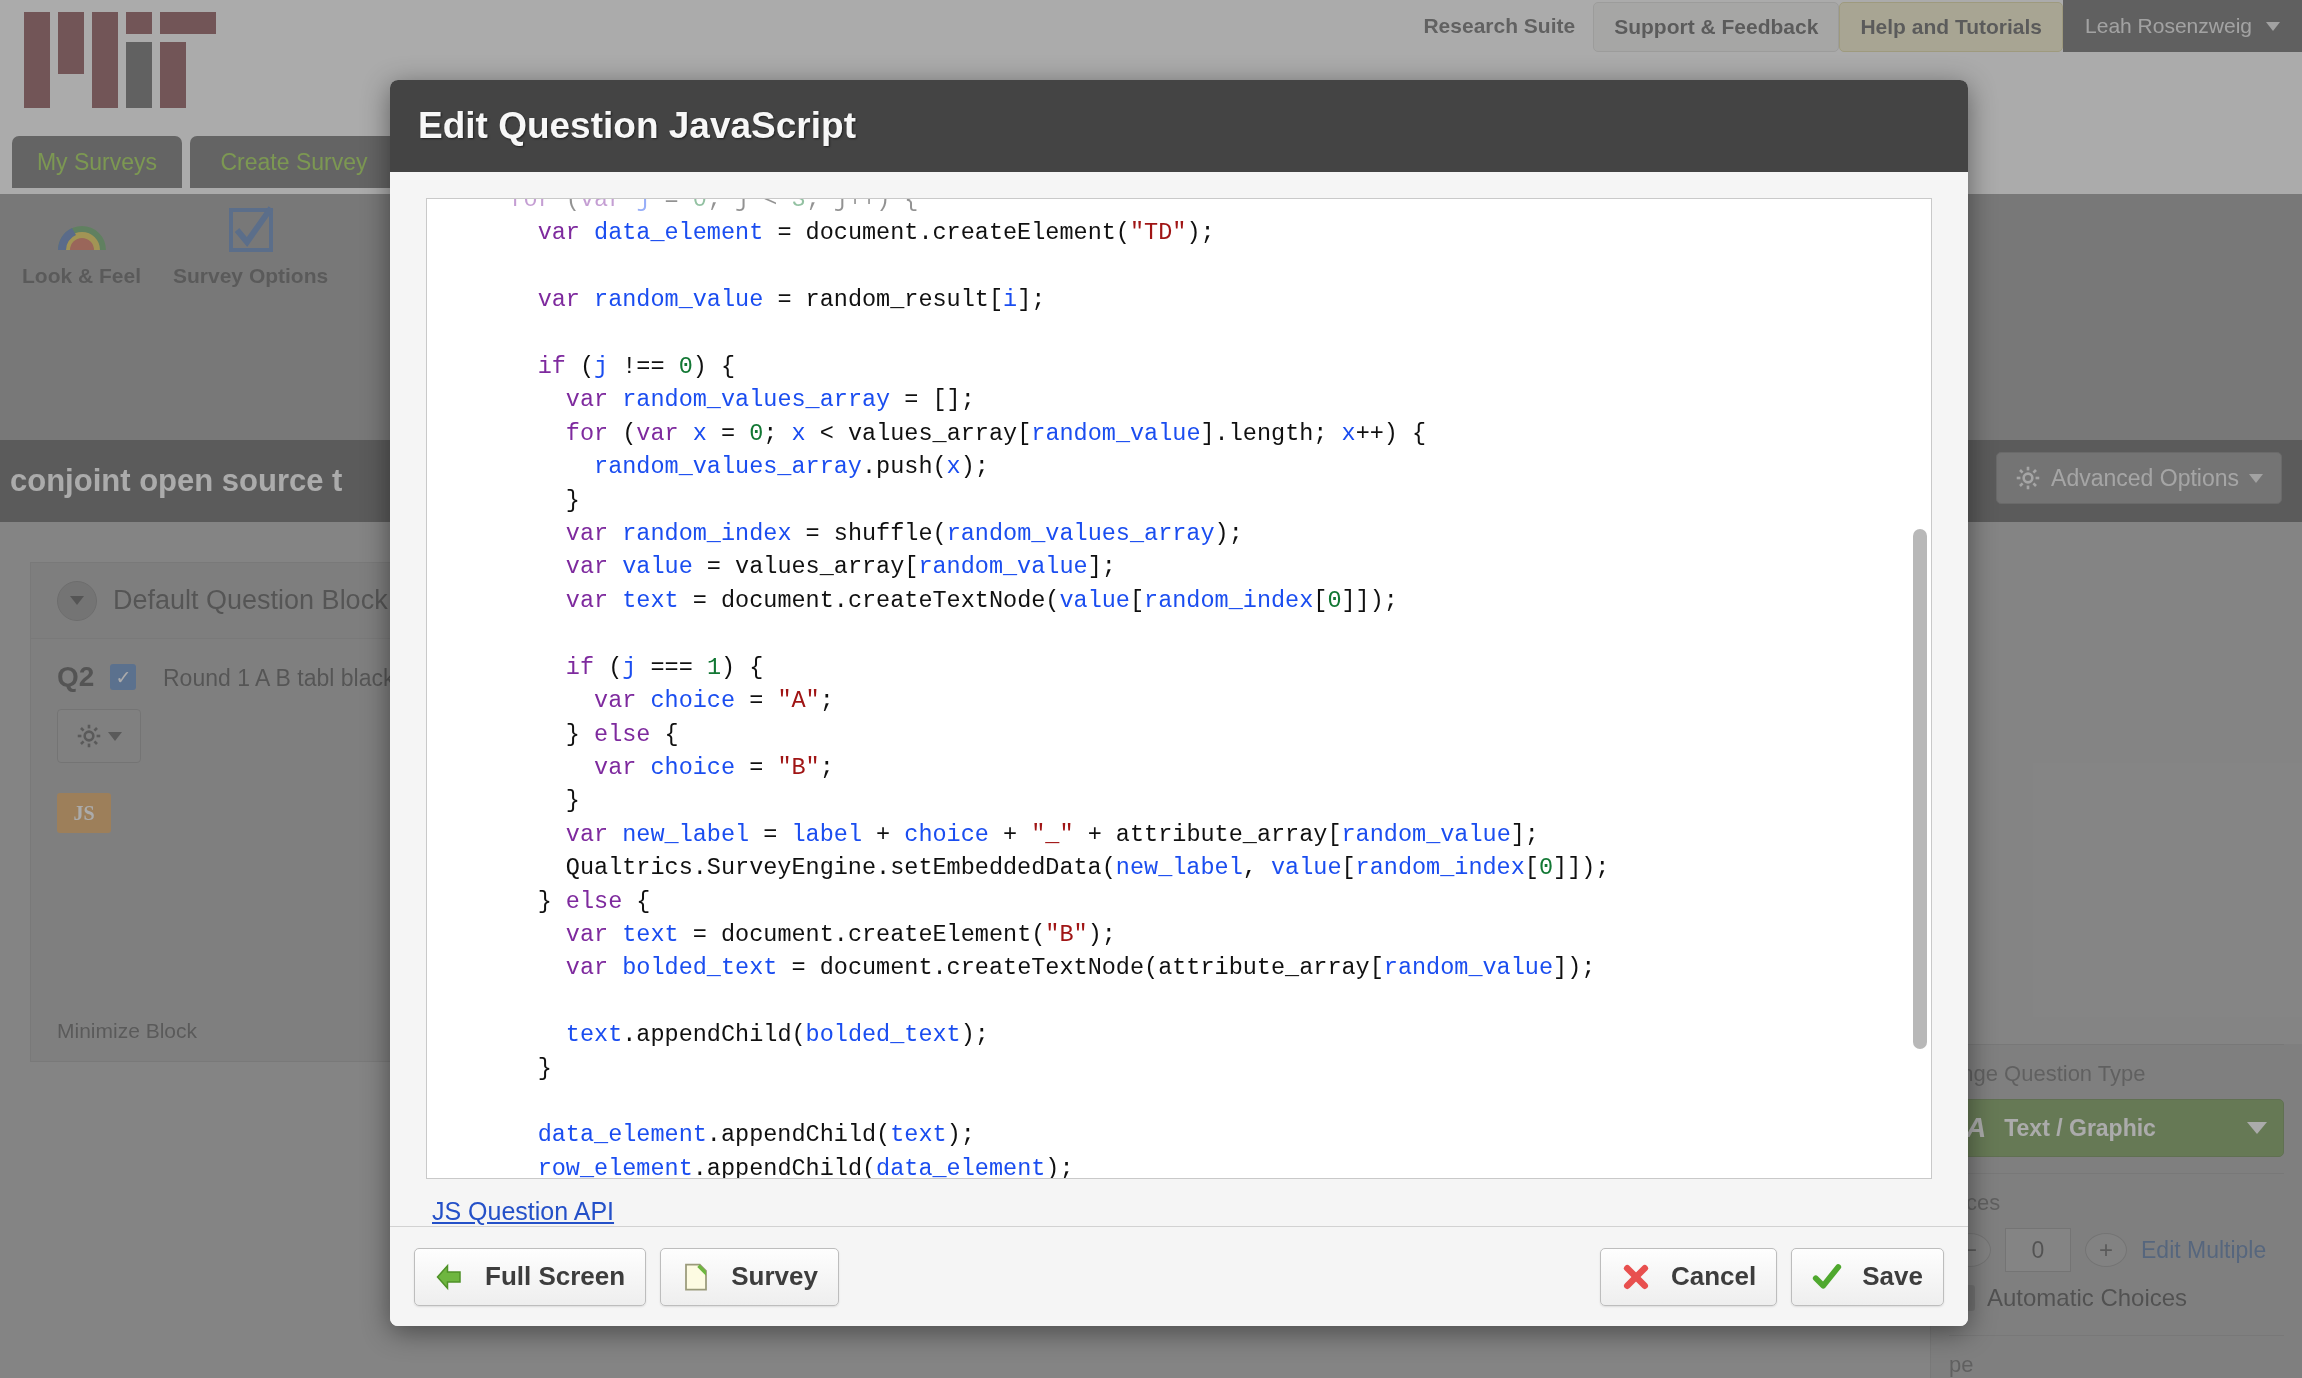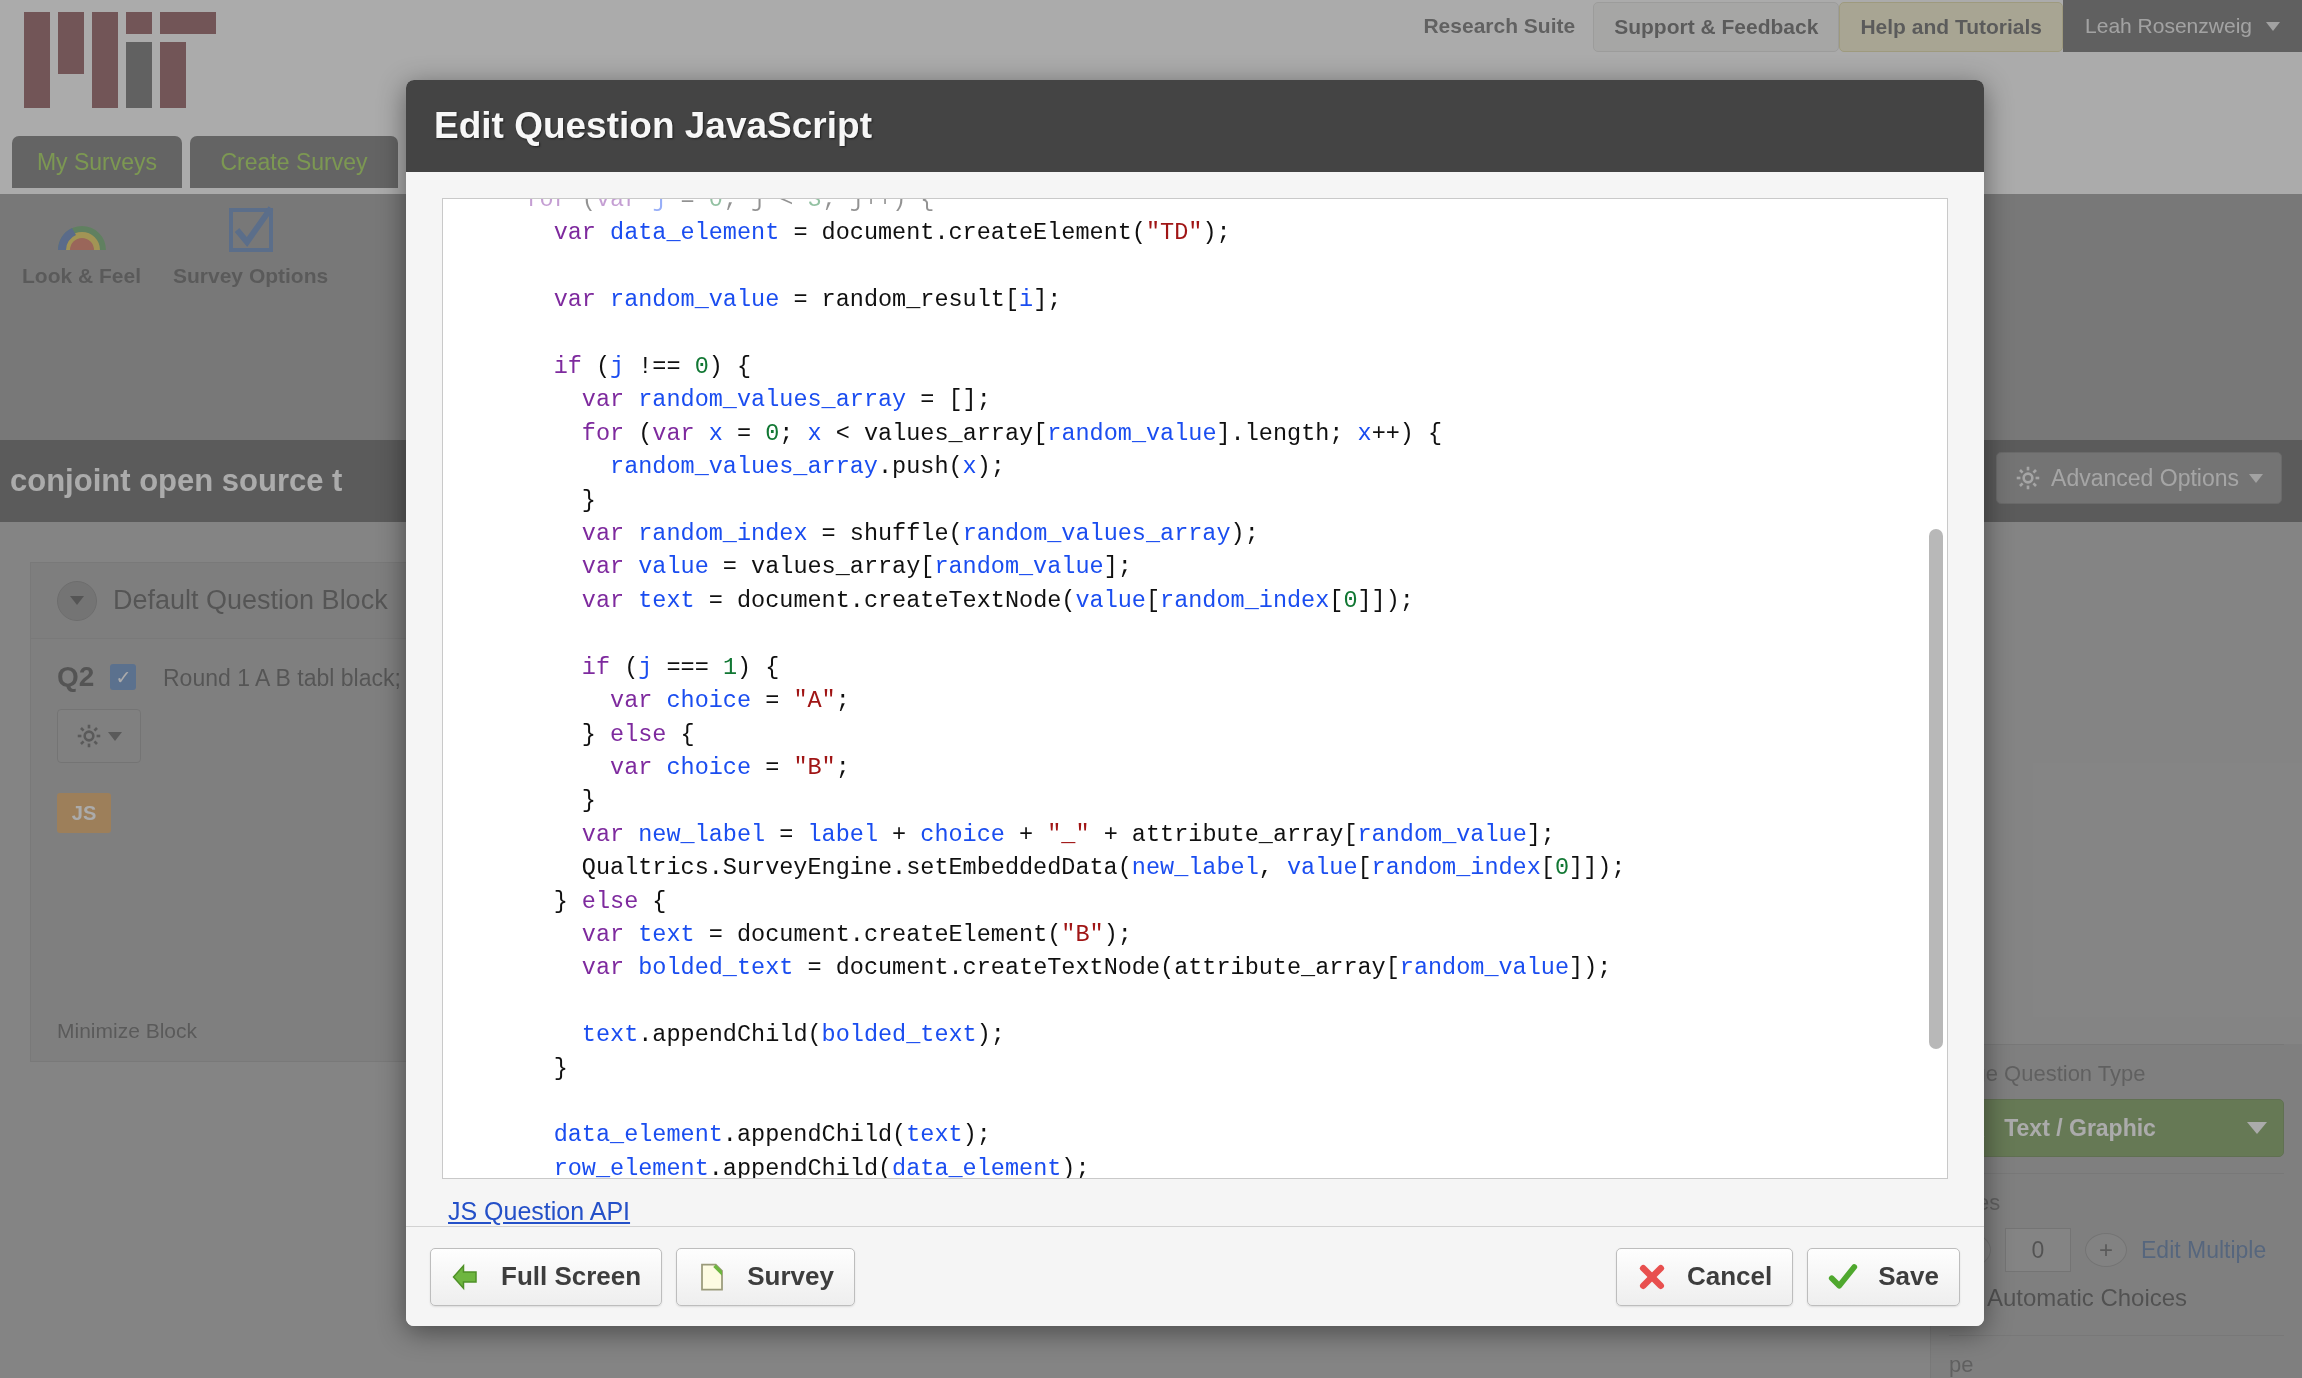--- a/index.html
+++ b/index.html
@@ -90,21 +90,21 @@
     width: 26px; height: 26px; background: #2f66b3; border-radius: 3px;
     display: flex; align-items: center; justify-content: center; color: #fff; font-size: 19px;
   }
   .gear-box {
     width: 84px; height: 54px; background: #8f8f8f; border: 1px solid #6f6f6f;
     border-radius: 4px; display: flex; align-items: center; justify-content: center; gap: 6px;
   }
   .js-badge {
     width: 54px; height: 40px; background: #d98b2b; color: #fff; font-size: 20px;
     font-weight: bold; display: flex; align-items: center; justify-content: center;
-    border-radius: 3px; margin-top: 14px;
+    border-radius: 3px; margin-top: 14px; font-family: Liberation Serif, serif;
   }
   .q-text { color: #1d1d1d; font-size: 23px; line-height: 1.5; }
   .minimize { position: absolute; left: 26px; bottom: 18px; color: #2a2a2a; font-size: 21px; }
 
   
   .rsidebar {
     position: absolute; right: 0; top: 522px; width: 372px; height: 856px;
     background: #8d8d8d; border-left: 1px solid #7d7d7d; padding: 0 18px;
   }
   .rs-sec { border-top: 1px solid #7a7a7a; padding: 16px 0; }
@@ -124,21 +124,21 @@
     background: #949494; display: flex; align-items: center; justify-content: center;
     font-size: 24px; color: #2b2b2b;
   }
   .lnk { color: #204a87; font-size: 23px; }
   .rs-item { color: #141414; font-size: 24px; margin: 7px 0; display: flex; align-items: center; gap: 12px; }
 
   
   .overlay { position: absolute; inset: 0; background: rgba(120,120,120,0.62); }
 
   .modal {
-    position: absolute; left: 406px; top: 80px; width: 1578px; height: 1246px;
+    position: absolute; left: 390px; top: 80px; width: 1578px; height: 1246px;
     background: #f5f5f5; border-radius: 8px;
     box-shadow: 0 6px 28px rgba(0,0,0,0.45);
     display: flex; flex-direction: column;
   }
   .modal-head {
     height: 92px; background: #444444; border-radius: 8px 8px 0 0;
     display: flex; align-items: center; padding-left: 28px;
     color: #f7f7f7; font-size: 37px; font-weight: bold;
     text-shadow: 1px 1px 2px rgba(0,0,0,0.55);
   }

